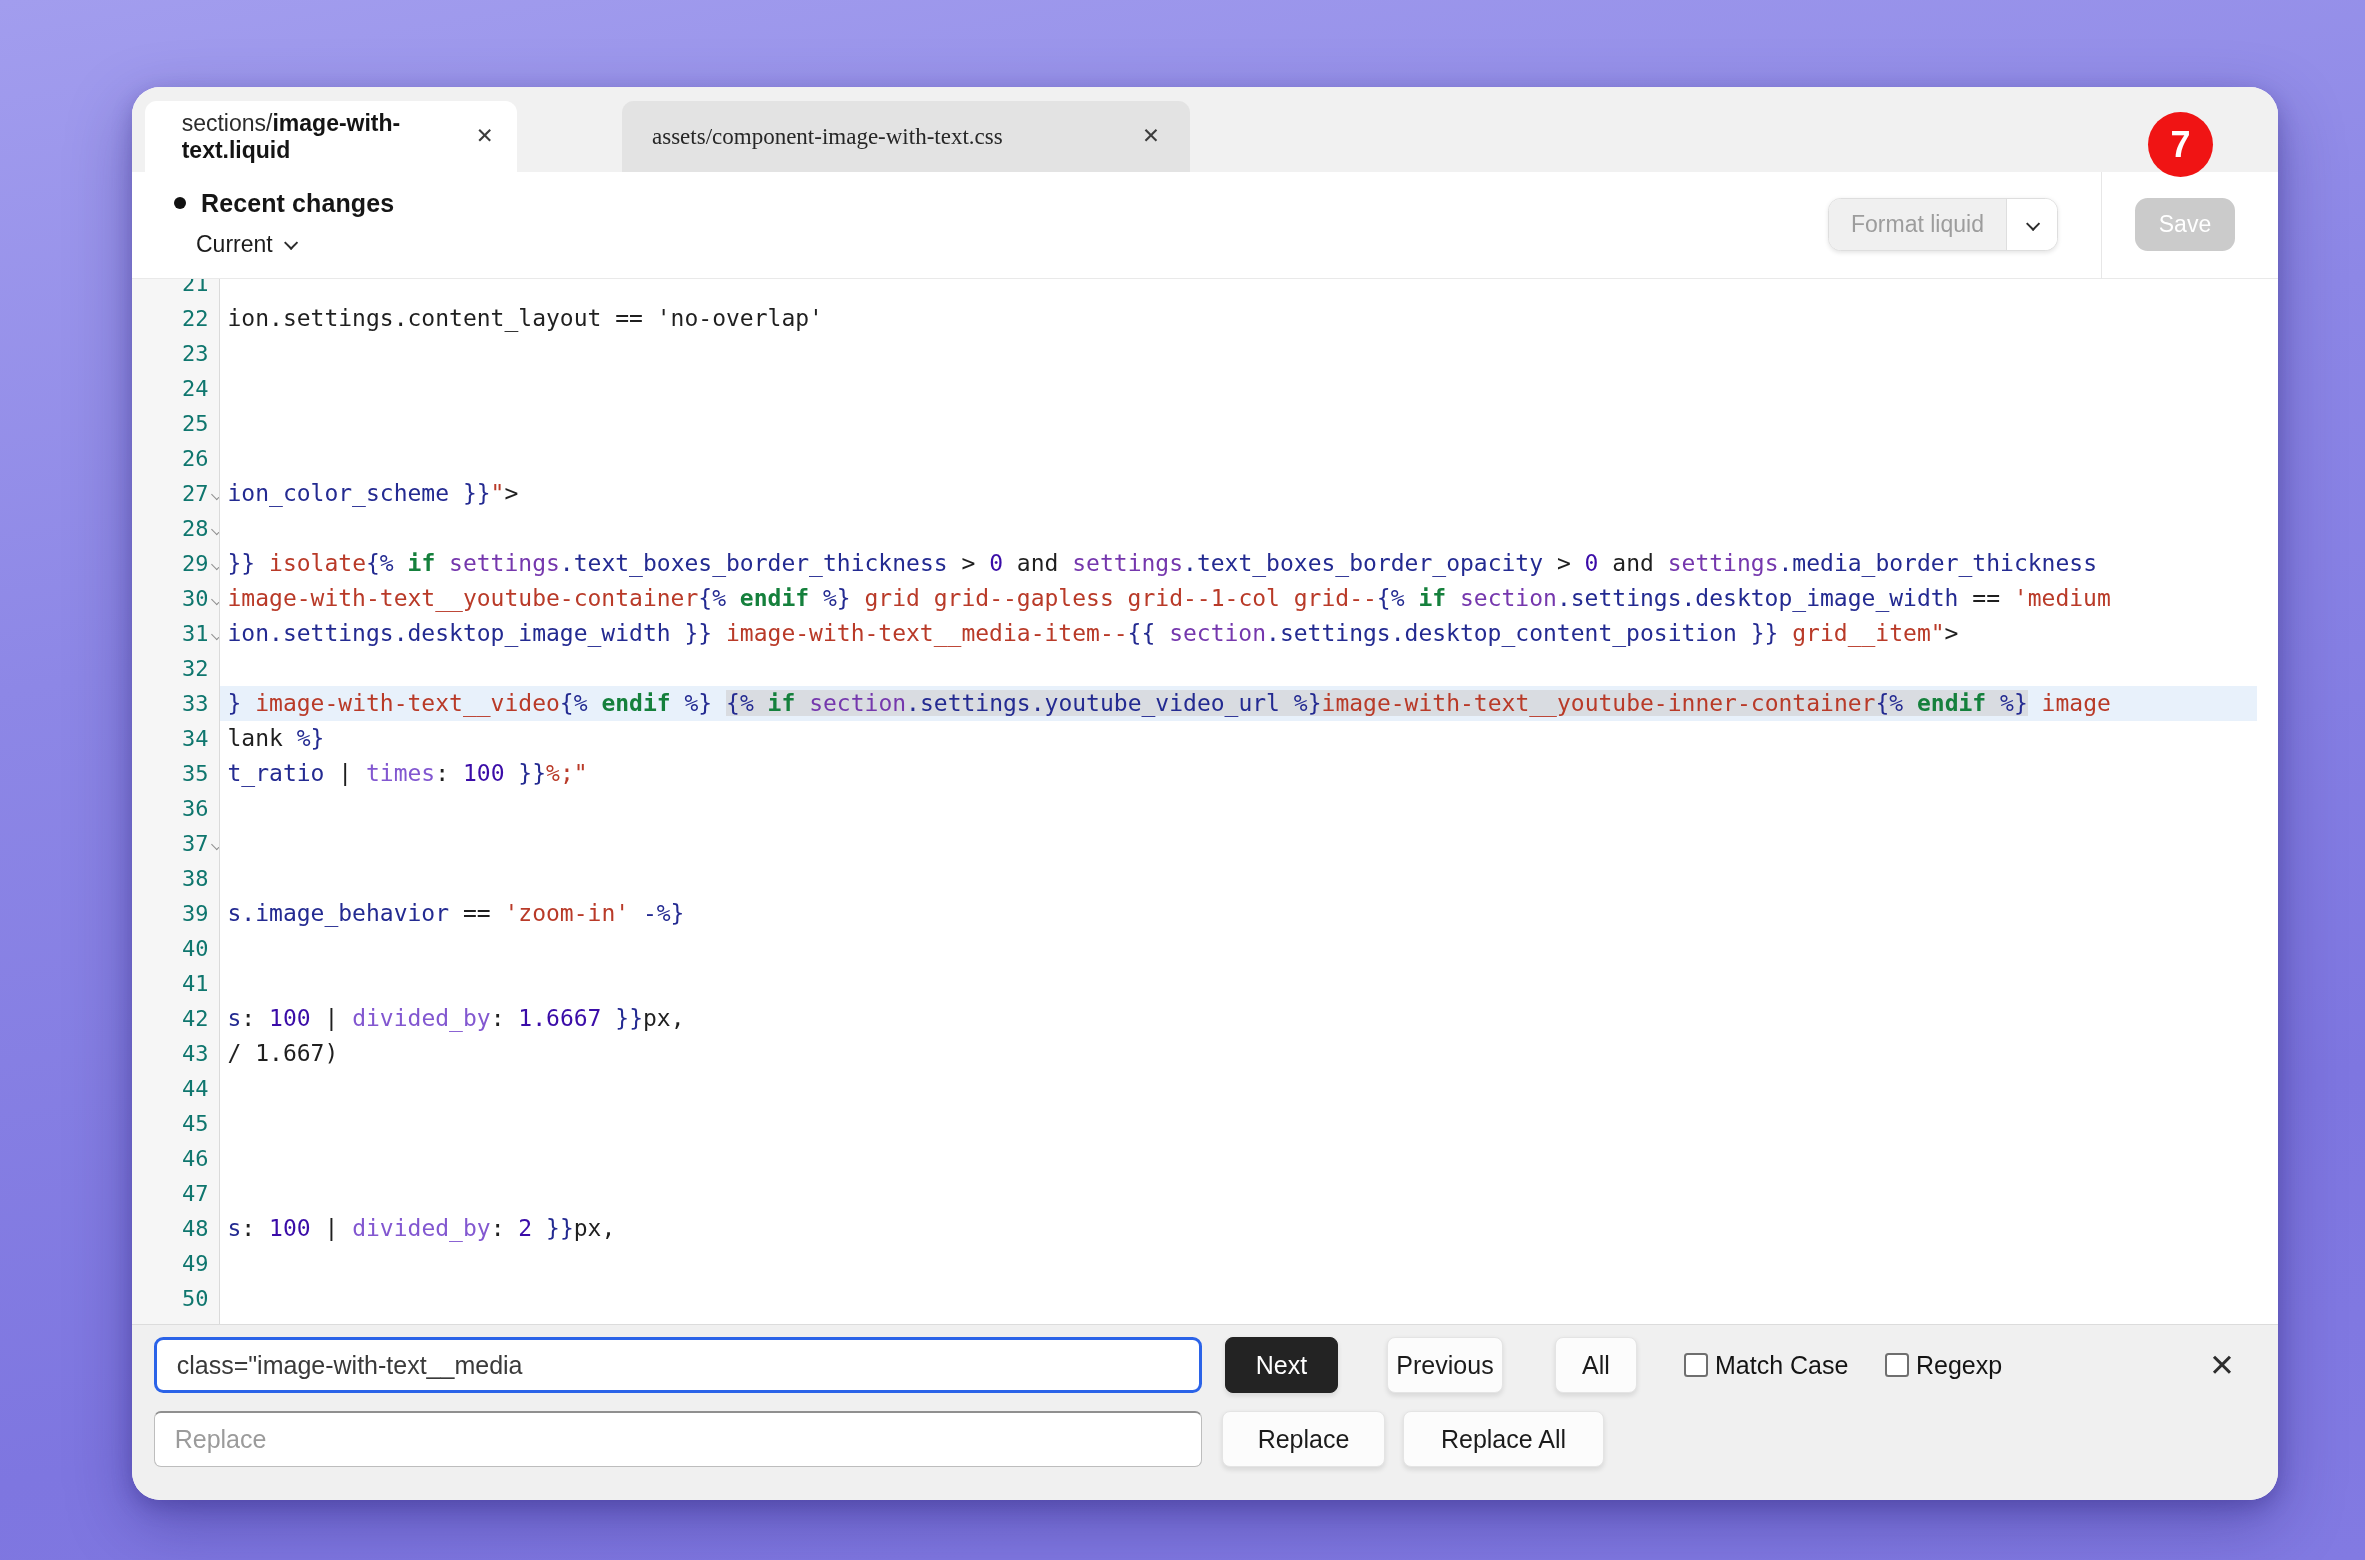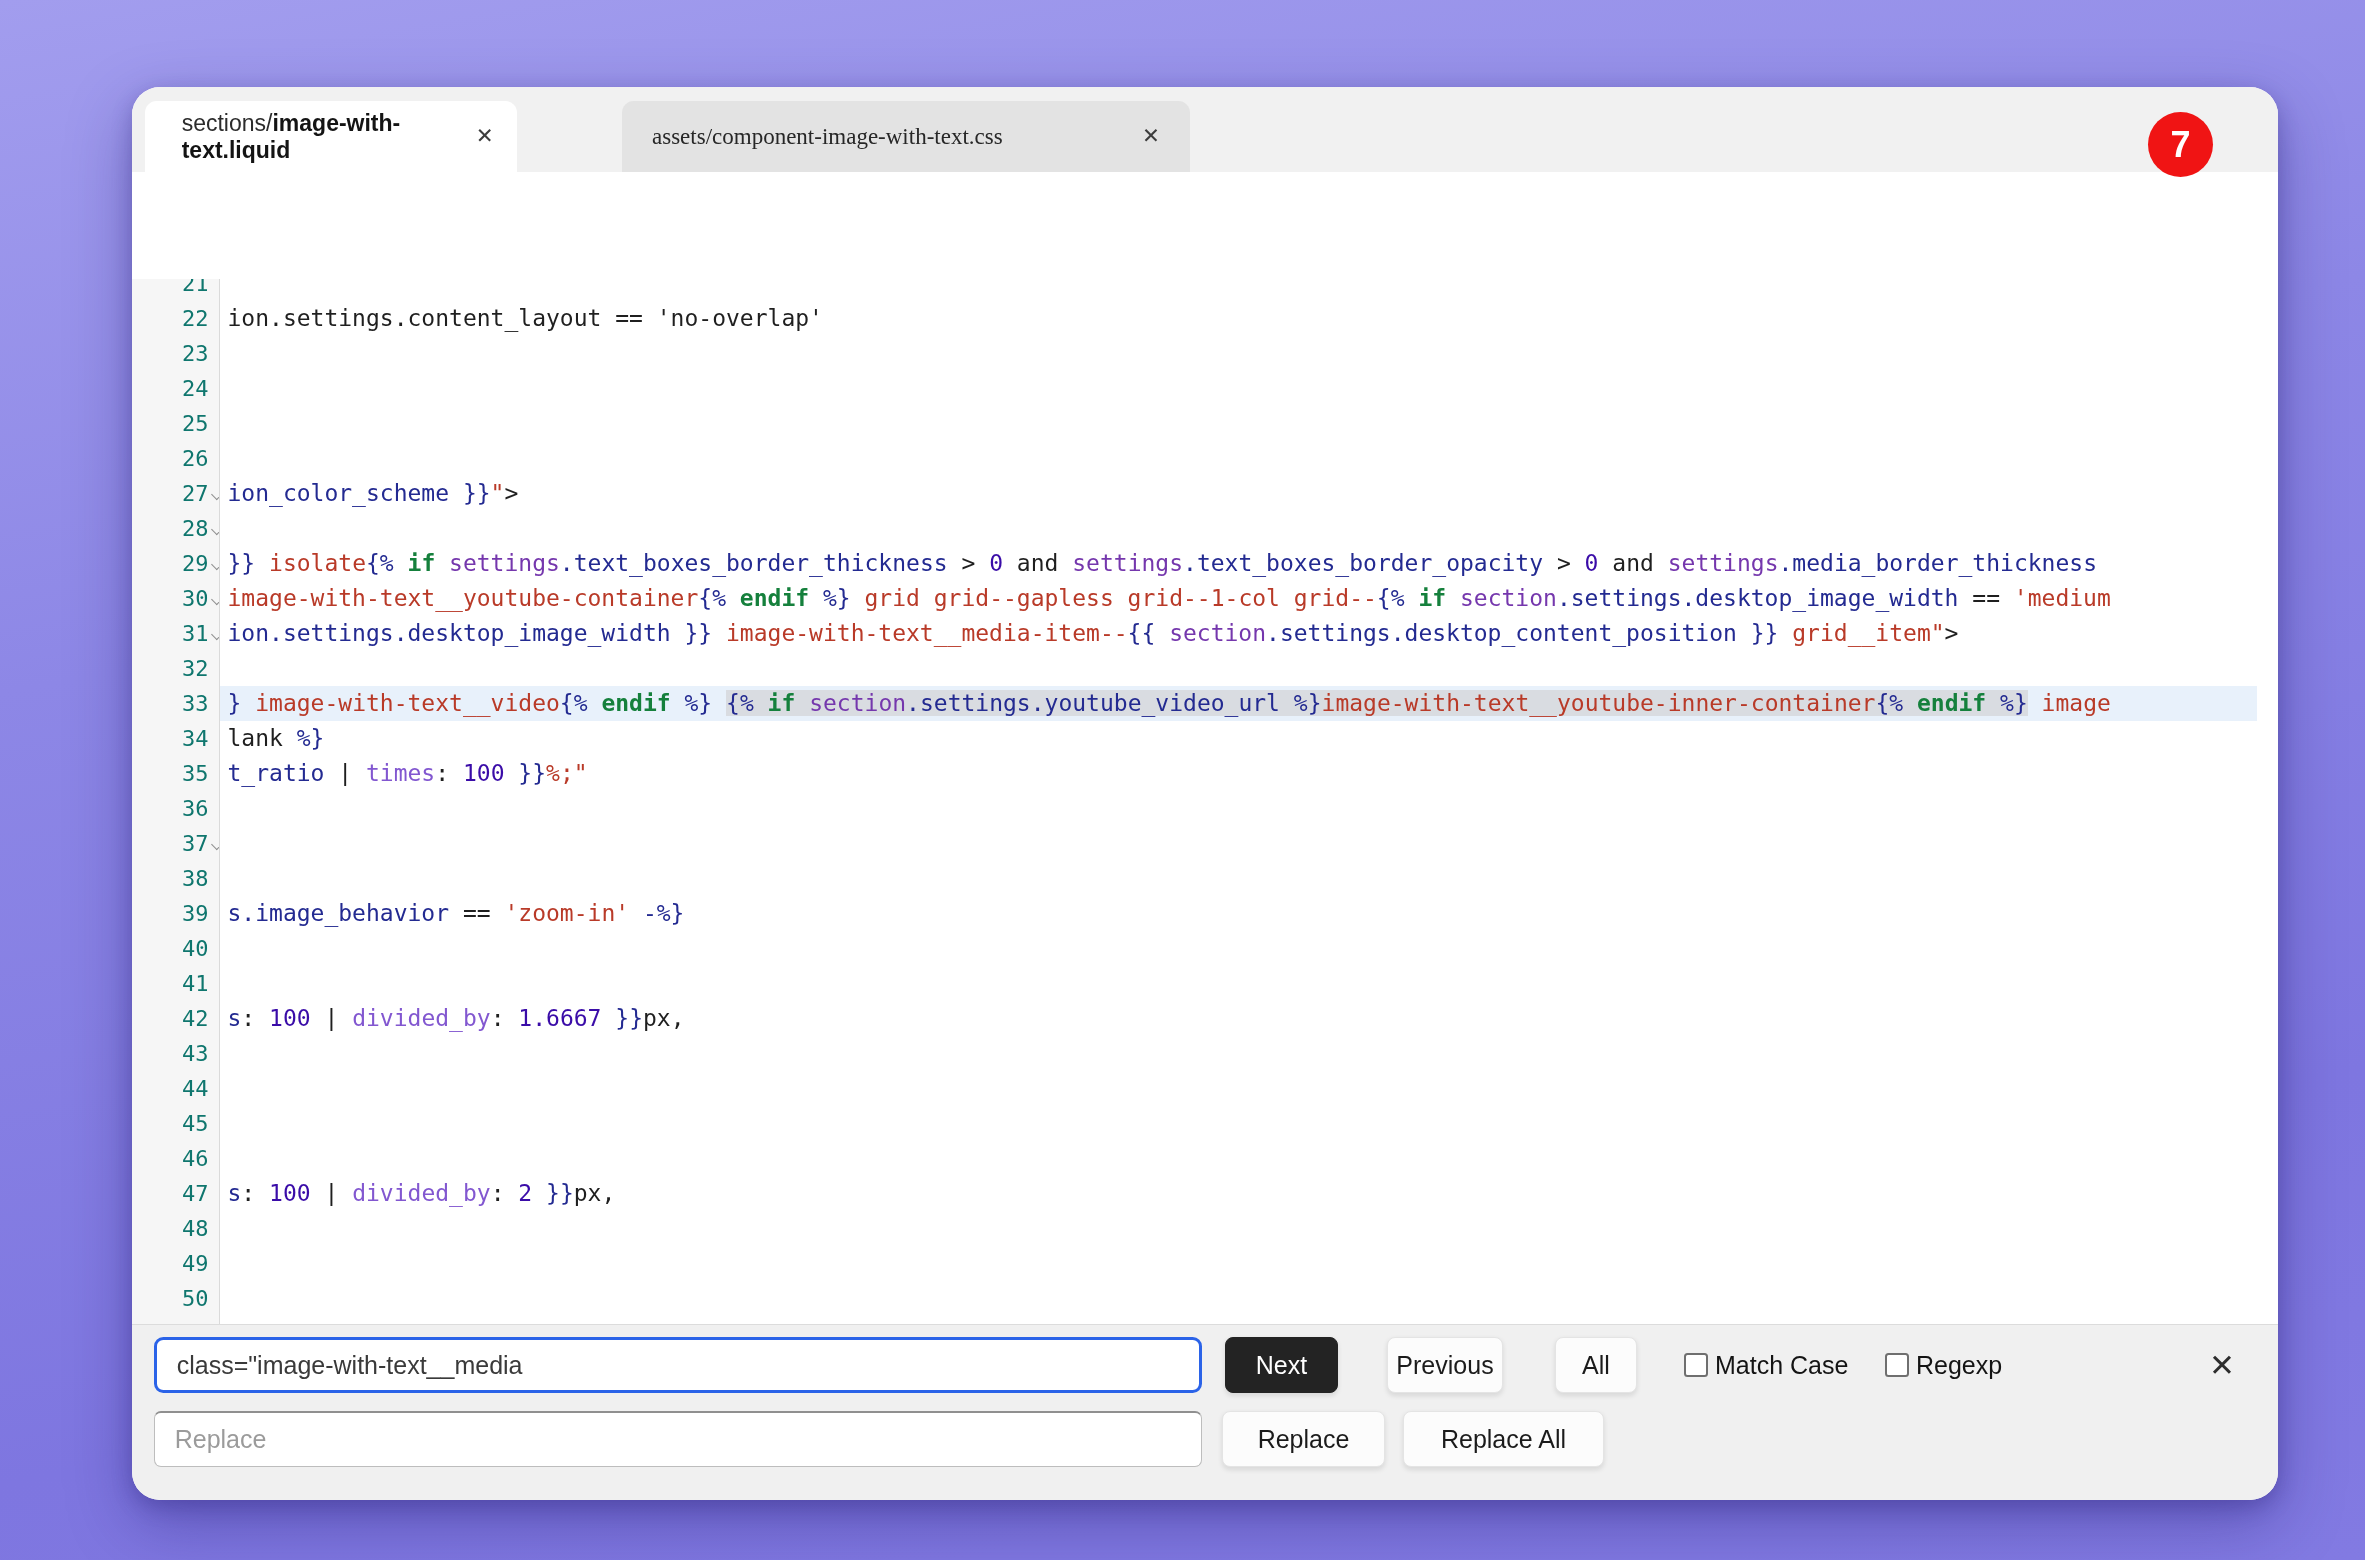--- a/index.html
+++ b/index.html
@@ -116,20 +116,40 @@
     <div class="tab active">
       <span><span>sections/</span><span class="file">image-with-text.liquid</span></span>
       <span class="close">✕</span>
     </div>
     <div class="tab inactive">
       <span><span>assets/component-image-with-text.css</span></span>
       <span class="close">✕</span>
     </div>
   </div>
 
+  <div class="toolbar">
+    <div class="tb-left">
+      <div class="rc-row">
+        <span class="dot"></span>
+        <span class="rc-label">Recent changes</span>
+      </div>
+      <div class="cur-row">
+        <span class="cur-label">Current</span>
+        <span class="chev"></span>
+      </div>
+    </div>
+    <div class="tb-divider"></div>
+    <div class="fmt-btn">
+      <span class="fmt-main">Format liquid</span>
+      <span class="fmt-caret">
+          <span class="chev"></span>
+        </span>
+    </div>
+    <div class="save-btn">Save</div>
+  </div>
 
   <div class="badge">7</div>
 
   <div class="editor">
     <div class="gutter">
       <div class="gutter-inner" id="gutter">
           <div class="grow">
             <span class="ln">21</span>
           </div>
           <div class="grow">
@@ -247,20 +267,21 @@
           <div class="code-line active"><span class="c-nv">}</span><span class="c-rd"> image-with-text__video</span><span class="c-nv">{%</span><span class="c-gr"> endif </span><span class="c-nv">%}</span><span class="c-t"> </span><span class="c-nv sel">{%</span><span class="c-gr sel"> if </span><span class="c-pu sel">section</span><span class="c-nv sel">.settings.youtube_video_url</span><span class="c-t sel"> </span><span class="c-nv sel">%}</span><span class="c-rd sel">image-with-text__youtube-inner-container</span><span class="c-nv sel">{%</span><span class="c-gr sel"> endif </span><span class="c-nv sel">%}</span><span class="c-rd"> image</span></div>
           <div class="code-line"><span class="c-t">lank </span><span class="c-nv">%}</span></div>
           <div class="code-line"><span class="c-nv">t_ratio</span><span class="c-t"> | </span><span class="c-vi">times</span><span class="c-t">: </span><span class="c-nm">100</span><span class="c-nv"> }}</span><span class="c-rd">%;"</span></div>
           <div class="code-line"></div>
           <div class="code-line"></div>
           <div class="code-line"></div>
           <div class="code-line"><span class="c-nv">s.image_behavior</span><span class="c-t"> == </span><span class="c-rd">'zoom-in'</span><span class="c-nv"> -%}</span></div>
           <div class="code-line"></div>
           <div class="code-line"></div>
           <div class="code-line"><span class="c-nv">s</span><span class="c-t">: </span><span class="c-nm">100</span><span class="c-t"> | </span><span class="c-vi">divided_by</span><span class="c-t">: </span><span class="c-nm">1.6667</span><span class="c-nv"> }}</span><span class="c-t">px,</span></div>
+          <div class="code-line"><span class="c-t">/ 1.667)</span></div>
           <div class="code-line"></div>
           <div class="code-line"></div>
           <div class="code-line"></div>
           <div class="code-line"></div>
           <div class="code-line"><span class="c-nv">s</span><span class="c-t">: </span><span class="c-nm">100</span><span class="c-t"> | </span><span class="c-vi">divided_by</span><span class="c-t">: </span><span class="c-nm">2</span><span class="c-nv"> }}</span><span class="c-t">px,</span></div>
           <div class="code-line"></div>
           <div class="code-line"></div>
           <div class="code-line"></div>
         </div>
     </div>

